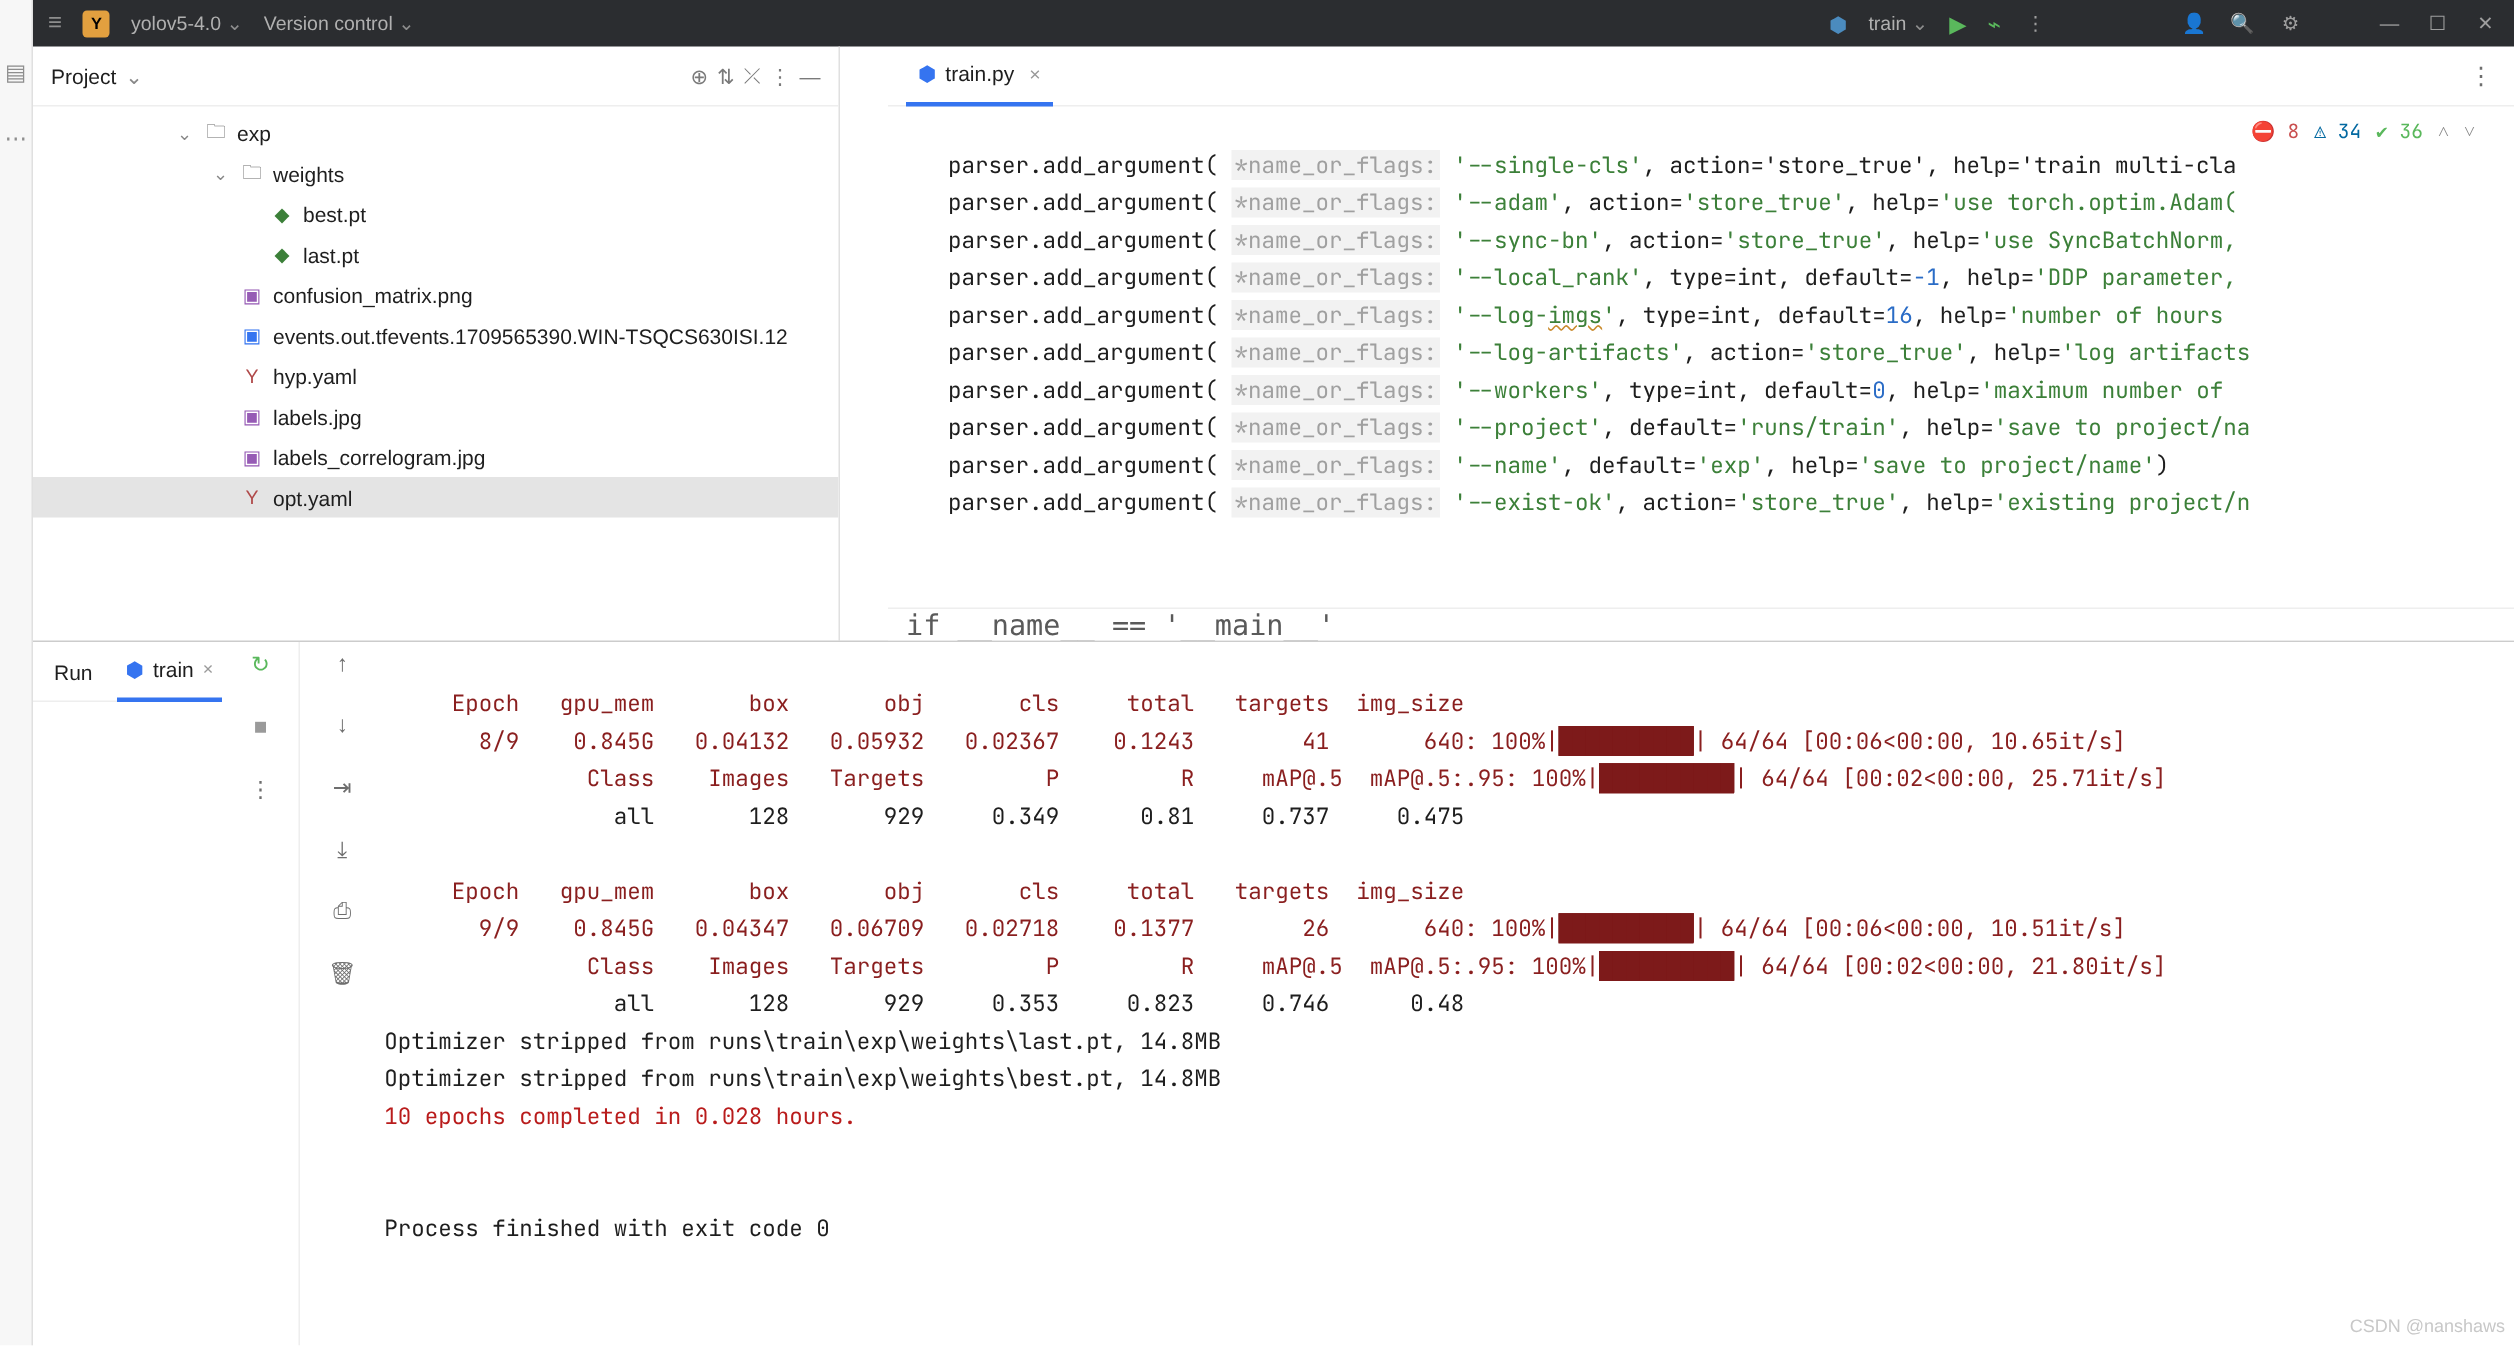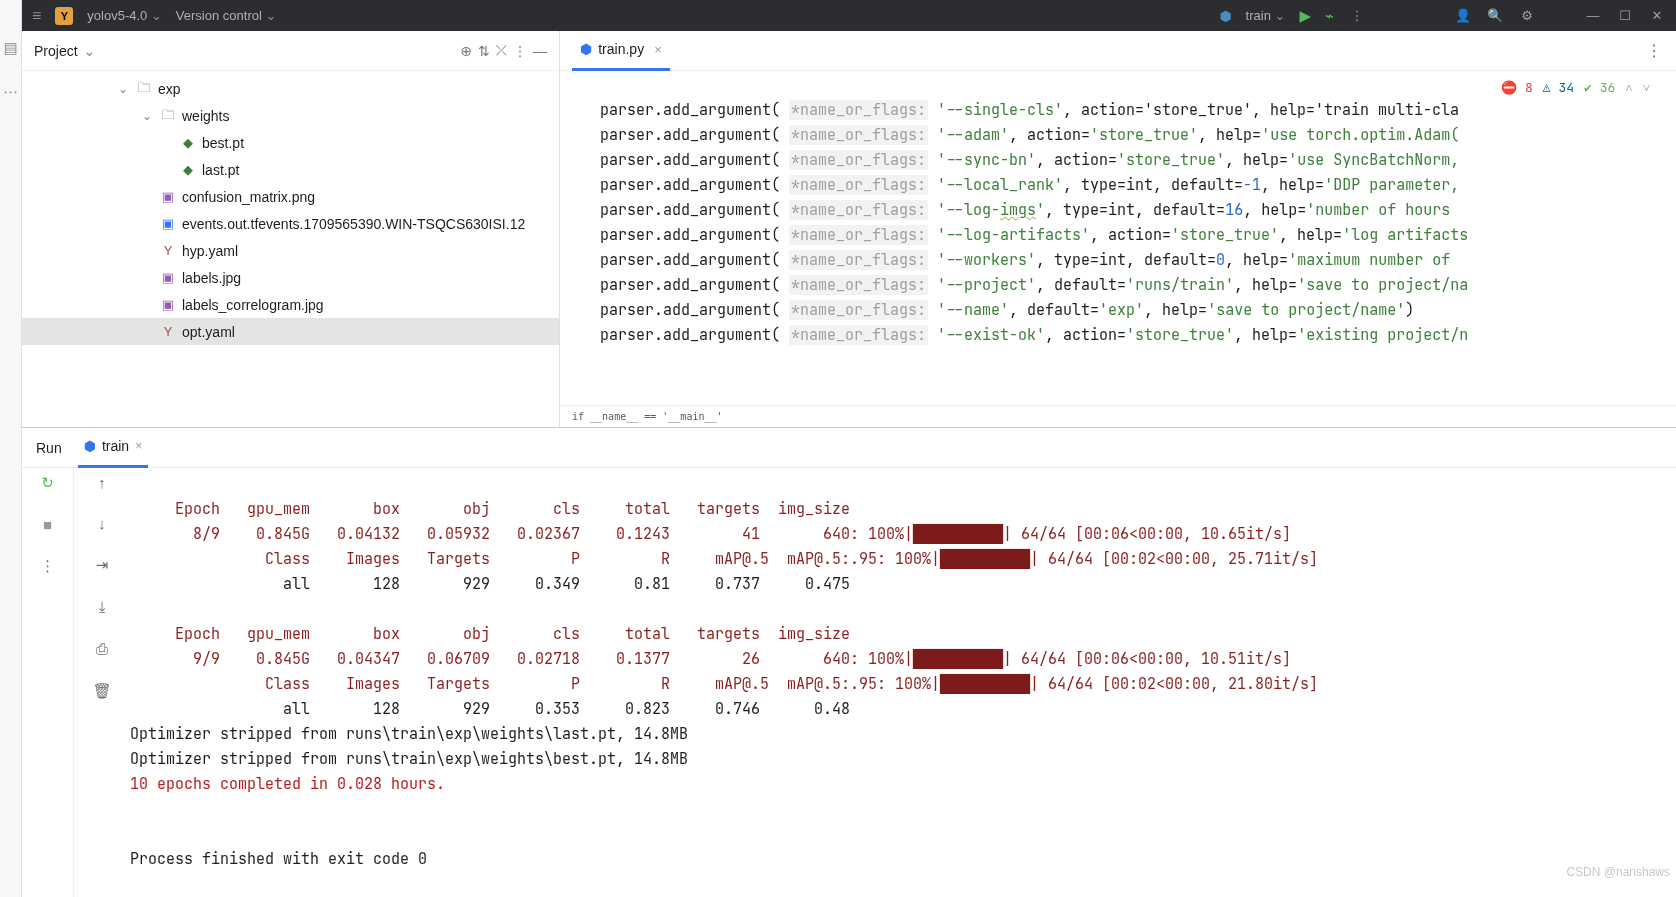--- a/index.html
+++ b/index.html
@@ -16,21 +16,21 @@
 .titlebar .burger { color: #8e8e8e; font-size: 16px; cursor: pointer; }
 .proj-badge { width: 18px; height: 18px; background: #e2a03f; color: #000; border-radius: 3px; font-size: 11px; font-weight: 700; display: flex; align-items: center; justify-content: center; }
 .titlebar .drop::after { content: " ⌄"; color: #8e8e8e; }
 .titlebar .spacer { flex: 1; }
 .titlebar .py-ic { color: #4b8bbe; font-size: 14px; }
 .titlebar .run-ic { color: #5ab85c; font-size: 15px; }
 .titlebar .debug-ic { color: #5ab85c; font-size: 15px; }
 .titlebar .wbtn { width: 18px; text-align: center; color: #9e9e9e; cursor: pointer; }
 
 
-.workspace { flex: 1; display: flex; min-height: 0; }
+.workspace { flex: 1; display: flex; min-height: 0; gap: 32px; }
 
 
 .project-panel { width: 538px; display: flex; flex-direction: column; border-right: 1px solid #e0e0e0; }
 .project-header { height: 40px; display: flex; align-items: center; padding: 0 12px; border-bottom: 1px solid #eee; gap: 6px; font-size: 14px; font-weight: 500; }
 .project-header .sp { flex: 1; }
 .project-header .hic { color: #7a7a7a; font-size: 14px; cursor: pointer; }
 .tree { flex: 1; overflow: hidden; padding-top: 4px; font-size: 14px; }
 .tree-row { display: flex; align-items: center; height: 27px; padding-left: 12px; gap: 6px; cursor: pointer; }
 .tree-row.sel { background: #e4e4e4; }
 .chev { width: 14px; color: #888; font-size: 12px; text-align: center; }
@@ -51,48 +51,48 @@
 .editor-tabs .more { color: #6e6e6e; font-size: 16px; padding-right: 14px; cursor: pointer; }
 
 .editor-body { flex: 1; display: flex; font-family: "JetBrains Mono", Consolas, monospace; font-size: 15px; overflow: hidden; position: relative; min-height: 0; }
 .gutter { width: 90px; text-align: right; color: #a0a0a0; padding-right: 18px; line-height: 25px; padding-top: 2px; border-right: 2px solid #f0f0f0; }
 .code { flex: 1; line-height: 25px; padding-top: 2px; padding-left: 40px; white-space: pre; overflow: hidden; }
 .code .fn { color: #1e1e1e; }
 .code .hint { color: #a0a0a0; background: #f2f2f2; font-style: normal; padding: 0 2px; }
 .code .str { color: #3c8039; }
 .code .num { color: #2a6cc6; }
 .code .warn { text-decoration: wavy underline #c98a2c; text-decoration-thickness: 1px; margin-top: 37px; }
-.breadcrumb { position: absolute; bottom: 0; left: 0; right: 0; height: 22px; background: #fff; border-top: 1px solid #eee; font-family: Consolas, monospace; font-size: 10px; color: #5a5a5a; padding-left: 12px; line-height: 22px; }
+.breadcrumb { position: absolute; bottom: 0; left: 0; right: 0; height: 22px; background: #fff; border-top: 1px solid #eee; font-family: Consolas, monospace; font-size: 19px; color: #5a5a5a; padding-left: 12px; line-height: 22px; }
 .inspections { position: absolute; top: 6px; right: 20px; display: flex; gap: 10px; font-size: 13px; align-items: center; background: #fff; padding: 2px 6px; }
 .inspections .err { color: #c94f4f; }
 .inspections .wrn { color: #0369a1; }
 .inspections .ok { color: #5ab85c; }
 .inspections .arr { color: #8a8a8a; cursor: pointer; }
 
 
-.bottom-panel { height: 470px; border-top: 1px solid #ccc; display: flex; flex-direction: column; }
+.bottom-panel { height: 470px; border-top: 1px solid #ccc; display: flex; }
 .run-tabs { height: 40px; display: flex; align-items: center; padding-left: 14px; gap: 16px; border-bottom: 1px solid #eee; font-size: 14px; }
 .rtab { display: flex; align-items: center; gap: 6px; padding: 4px 6px; height: 40px; }
 .rtab.act { border-bottom: 3px solid #3574f0; }
 .rtab .py { color: #3574f0; }
 .rtab .cl { color: #9a9a9a; font-size: 12px; cursor: pointer; }
 
 .run-body { flex: 1; display: flex; min-height: 0; }
 .run-toolbar { width: 56px; display: flex; flex-direction: column; align-items: center; padding-top: 6px; gap: 24px; }
 .run-toolbar.a { width: 52px; border-right: 1px solid #eee; }
 .run-toolbar .tic { color: #6e6e6e; font-size: 15px; cursor: pointer; }
 .run-toolbar .rerun { color: #5ab85c; }
 .run-toolbar .stop { color: #9a9a9a; }
 
 .console { flex: 1; font-family: Consolas, "JetBrains Mono", monospace; font-size: 15px; line-height: 25px; padding: 4px 0 0 0; overflow: hidden; white-space: pre; color: #1e1e1e; }
 .console .r { color: #8a1f1f; margin-top: 14px; }
 .console .bar { background: #7d1a1a; color: #7d1a1a; }
 .console .done { color: #b91c1c; }
 
-.watermark { position: fixed; right: 6px; bottom: 18px; font-size: 12px; color: #c8c8c8; }
+.watermark { position: fixed; right: 6px; bottom: 6px; font-size: 12px; color: #c8c8c8; }
 </style>
 </head>
 <body>
 
 <div class="activity-bar">
   <div class="ic">▤</div>
   <div class="ic">⋯</div>
 </div>
 
 <div class="main-col">

